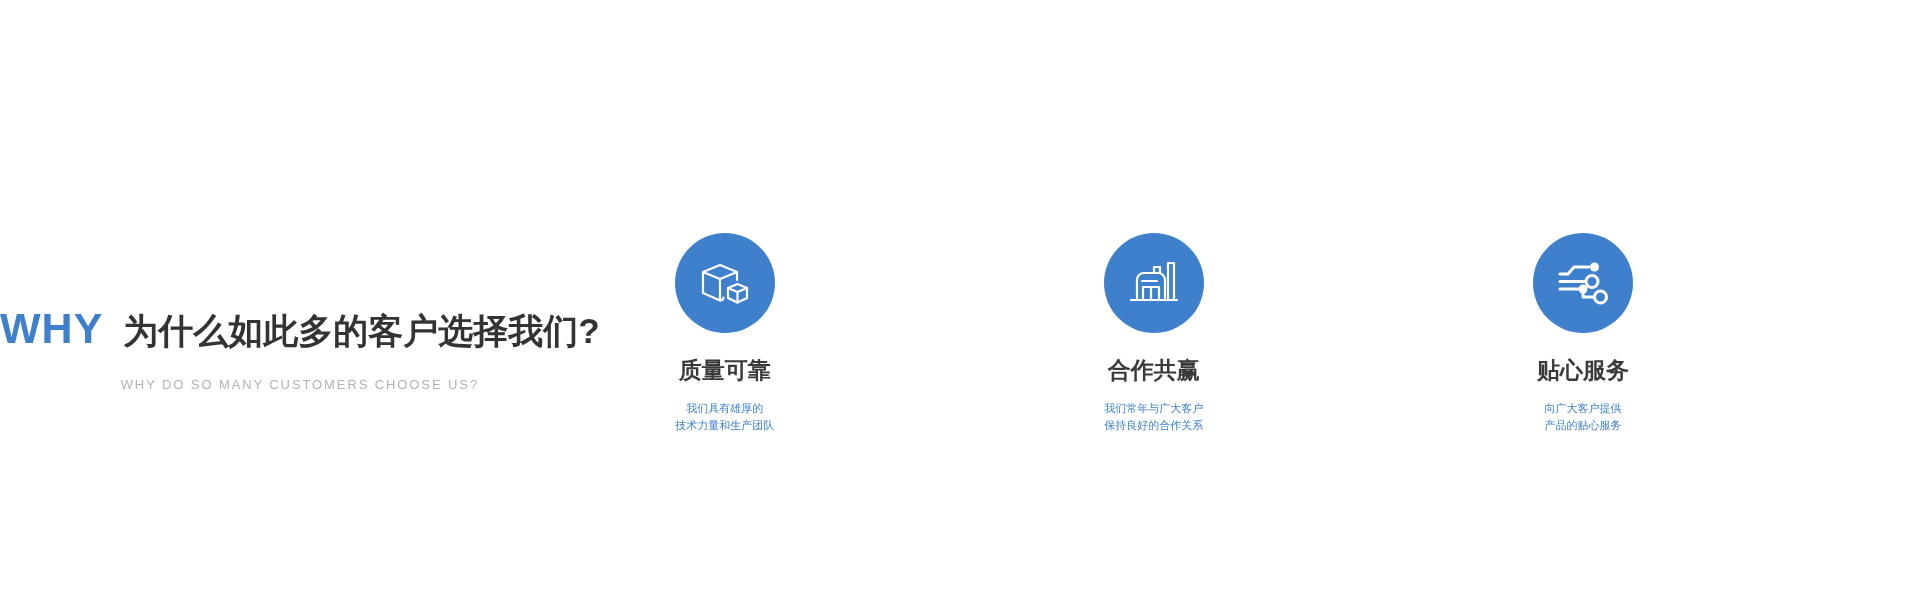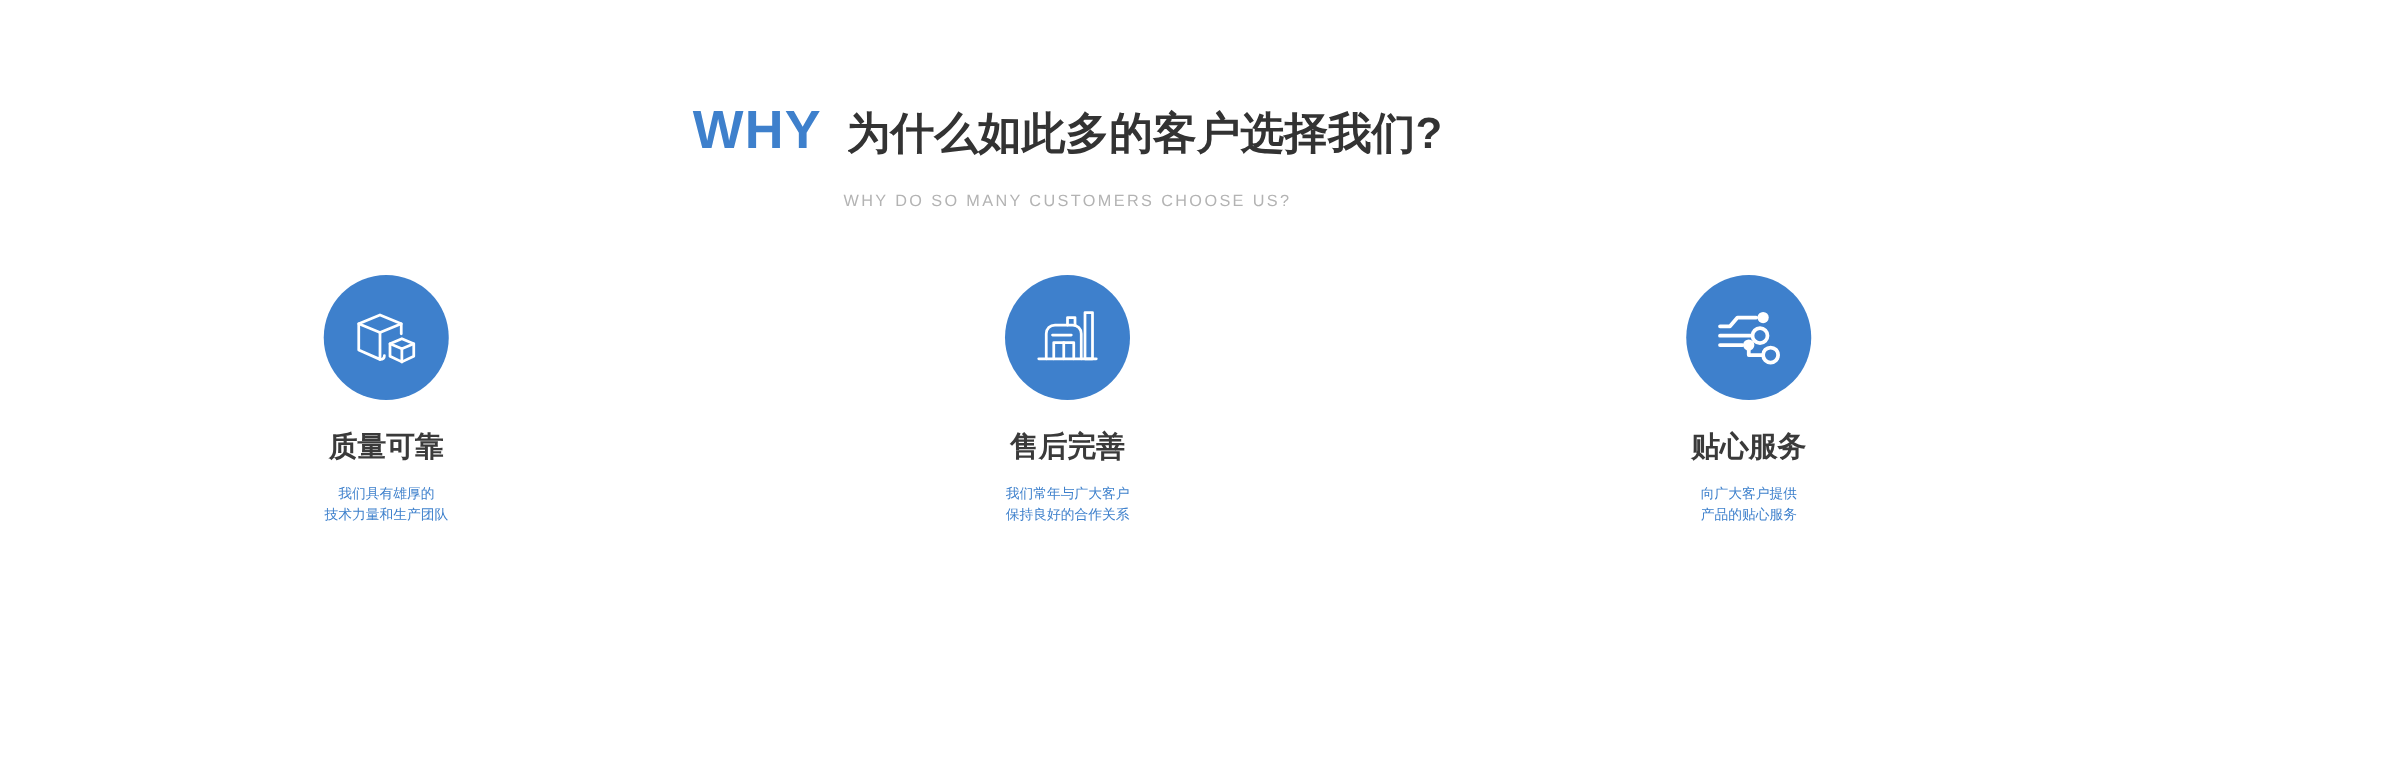--- a/index.html
+++ b/index.html
@@ -5,21 +5,21 @@
   * { margin:0; padding:0; box-sizing:border-box; }
   html, body {
     width:1920px; height:615px;
     background:#ffffff;
     font-family:"Liberation Sans", "DejaVu Sans", sans-serif;
     overflow:hidden;
   }
   .section {
     width:1708px; height:615px;
     position:relative;
-    display:flex; flex-direction:column; align-items:center;
+    display:flex; flex-direction:row; align-items:center;
     background:#ffffff;
   }
 
   
   .heading-wrap { margin-top:83px; text-align:center; }
   .heading {
     font-size:43px;
     font-weight:bold;
     line-height:1;
     white-space:nowrap;
@@ -129,21 +129,21 @@
             <path d="M5 45 L51 45"></path>
             <path d="M11 45 L11 25 C11 21 14 18 18 18 L32 18 C36 18 39 21 39 25 L39 45"></path>
             <path d="M28 18 L28 12 L34 12 L34 18"></path>
             <rect x="42" y="8" width="6" height="37"></rect>
             <path d="M16 26 L31 26"></path>
             <path d="M17 45 L17 32 L33 32 L33 45"></path>
             <path d="M25 32 L25 45"></path>
           </svg>
         </span>
       </div>
-      <div class="card-title">售后完善</div>
+      <div class="card-title">合作共赢</div>
       <div class="card-desc">
         <span>我们常年与广大客户</span>
         <span>保持良好的合作关系</span>
       </div>
     </div>
 
     <div class="card">
       <div class="circle">
         <span>
           <svg width="56" height="56" viewBox="0 0 56 56" fill="none" stroke="#ffffff" stroke-width="3" stroke-linejoin="round" stroke-linecap="round">

